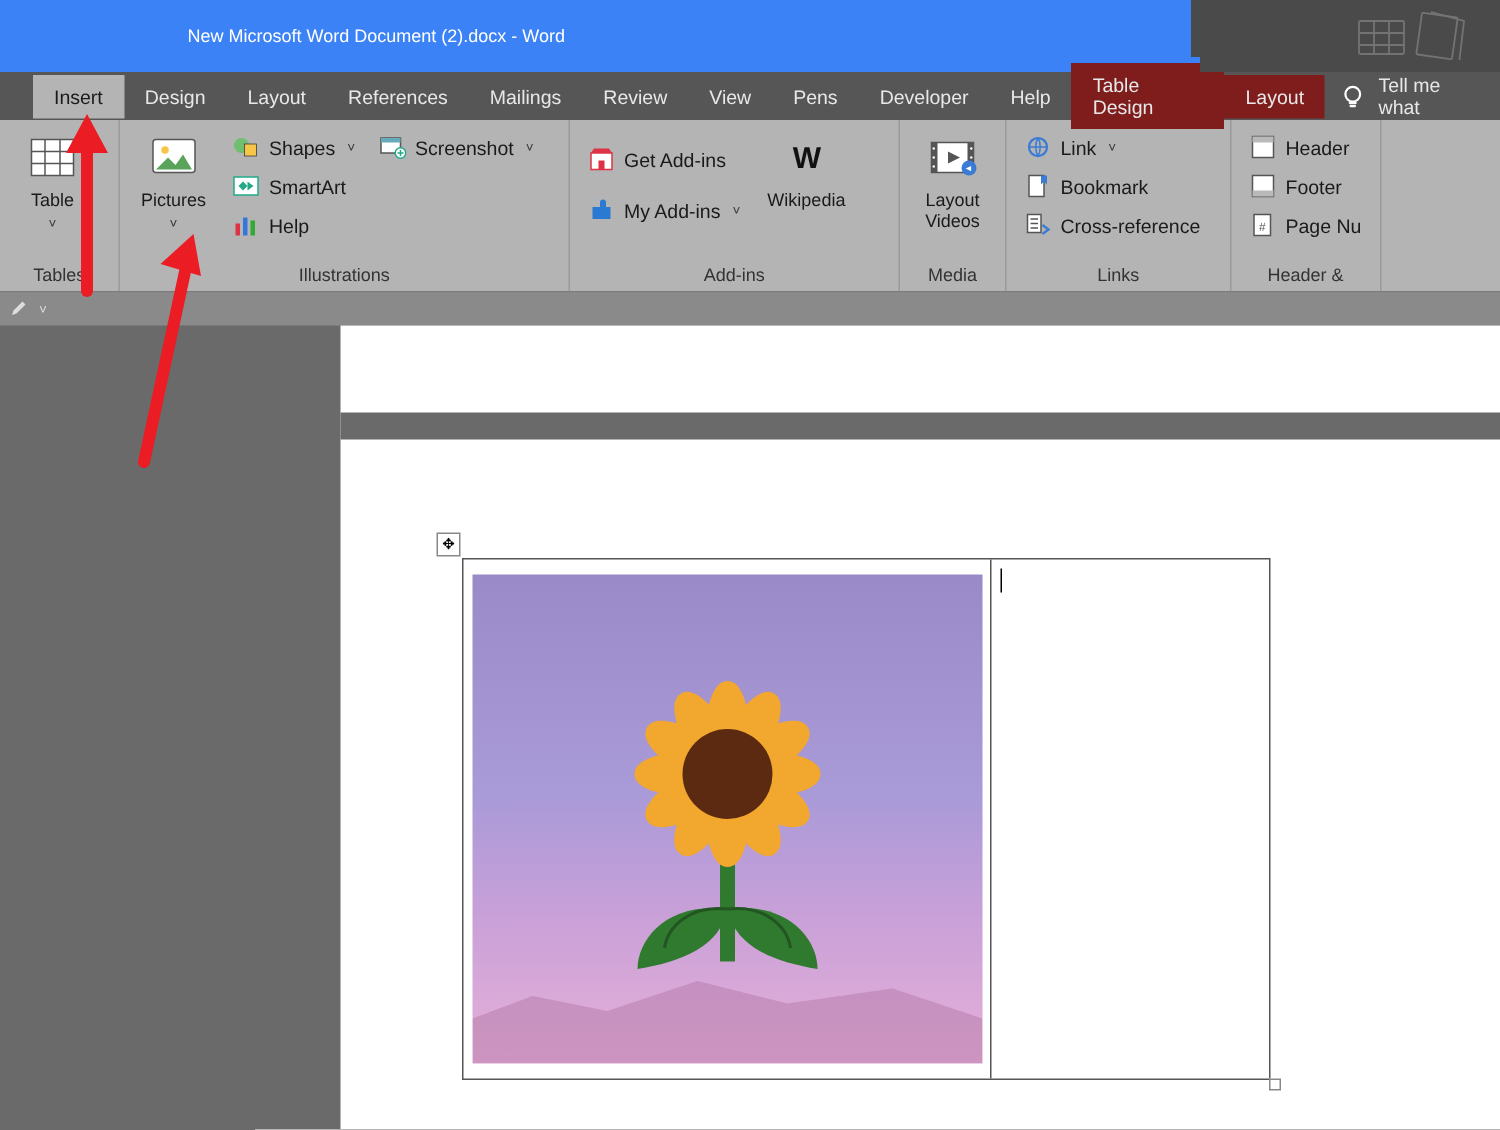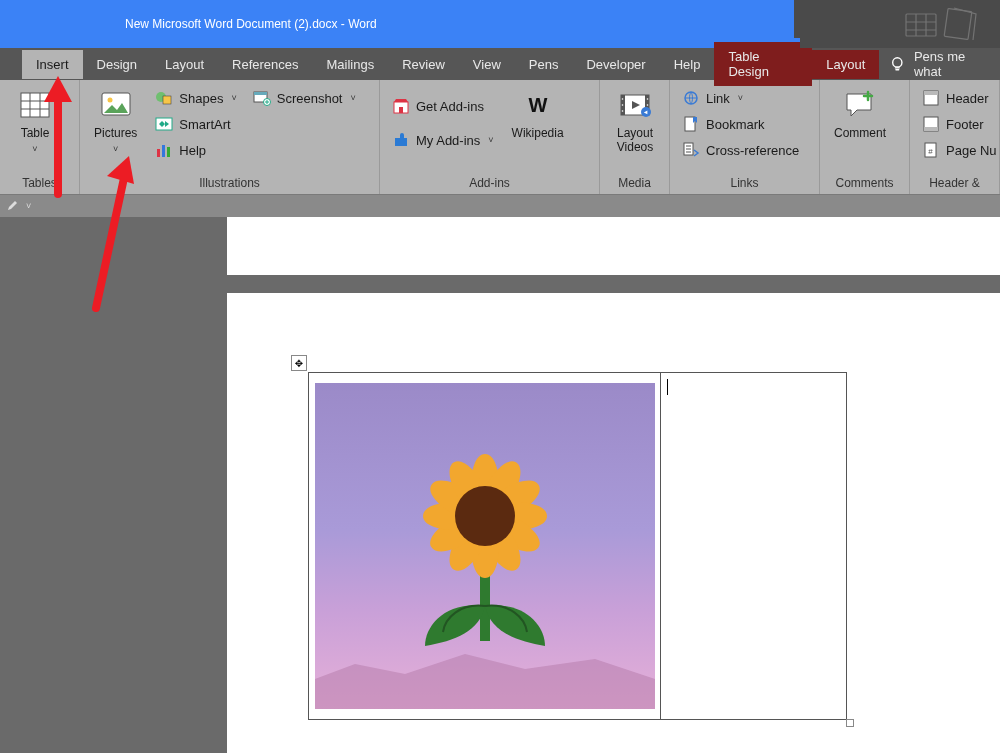--- a/index.html
+++ b/index.html
@@ -95,21 +95,21 @@
   <div class="tab">Help</div>
   <div class="tab ctx">Table Design</div>
   <div class="tab ctx">Layout</div>
   <div class="tellme">
     <span class="bulb">
       <svg viewBox="0 0 18 18">
           <circle cx="9" cy="8" r="5" fill="none" stroke="#fff" stroke-width="1.5"></circle>
           <path d="M7 14h4M7.5 16h3" stroke="#fff" stroke-width="1.5" stroke-linecap="round"></path>
         </svg>
     </span>
-    <span>Pens me what</span>
+    <span>Tell me what</span>
   </div>
 </div>
 
 <div class="ribbon">
 
   <div class="group" style="min-width:80px">
     <div class="group-body">
       <div class="bigbtn">
         <span class="ico">
           <svg viewBox="0 0 34 34">
@@ -278,35 +278,20 @@
                 <path d="M12 9l4 3-4 3" fill="none" stroke="#3a7bd5" stroke-width="1.5"></path>
               </svg>
             </span>
           <span>Cross-reference</span>
         </div>
       </div>
     </div>
     <div class="group-label">Links</div>
   </div>
 
-  <div class="group" style="min-width:90px">
-    <div class="group-body">
-      <div class="bigbtn">
-        <span class="ico">
-          <svg viewBox="0 0 34 30">
-              <path d="M4 4h24v16H14l-6 6v-6H4z" fill="#fff" stroke="#555"></path>
-              <rect x="20" y="2" width="10" height="10" fill="none"></rect>
-              <path d="M25 2v8M21 6h8" stroke="#4a4" stroke-width="2.5" stroke-linecap="round"></path>
-            </svg>
-        </span>
-        <span class="lbl">Comment</span>
-      </div>
-    </div>
-    <div class="group-label">Comments</div>
-  </div>
 
   <div class="group" style="min-width:90px">
     <div class="group-body">
       <div class="vcol">
         <div class="smbtn">
           <span class="ic">
               <svg viewBox="0 0 18 18">
                 <rect x="2" y="2" width="14" height="14" fill="#fff" stroke="#555"></rect>
                 <rect x="2" y="2" width="14" height="4" fill="#b9b9b9"></rect>
               </svg>

